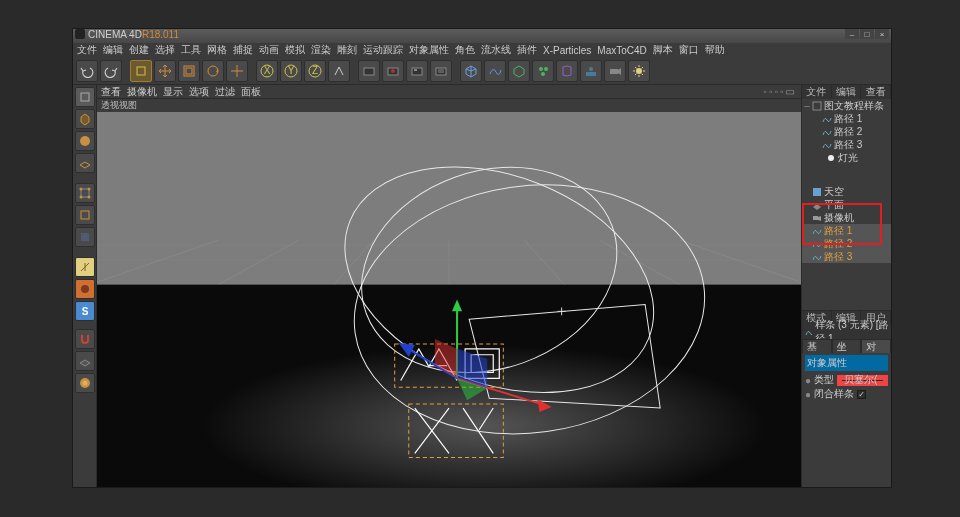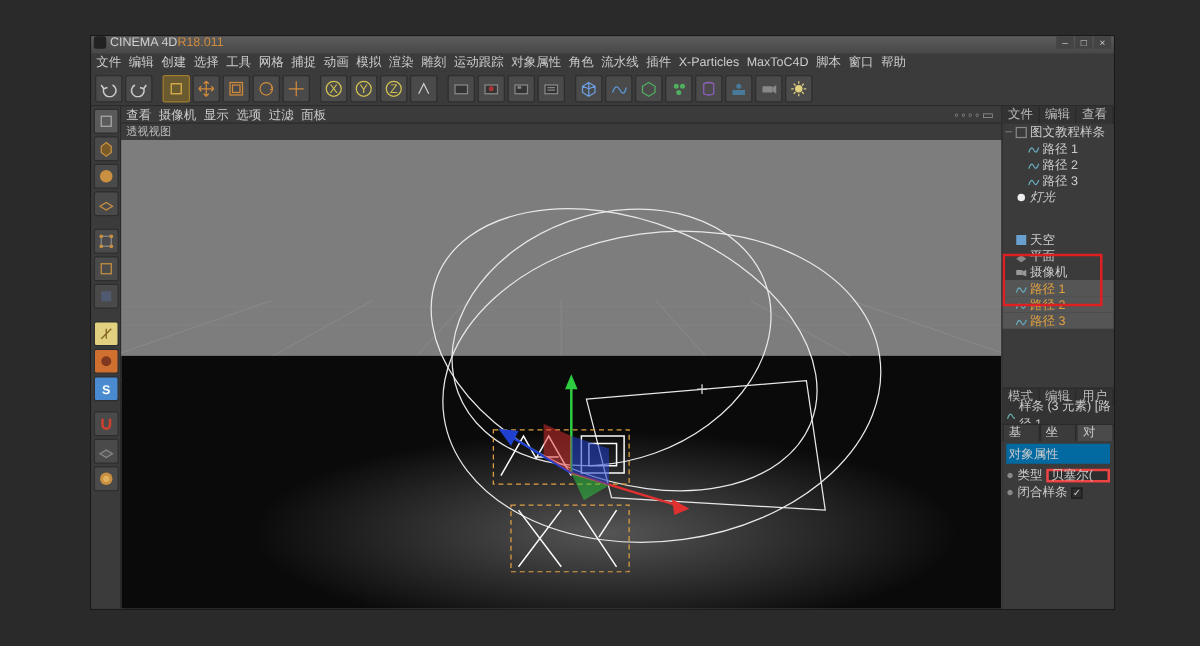--- a/index.html
+++ b/index.html
@@ -43,21 +43,21 @@
   .om-row.hl .lbl { color:#e0a040; }
   .highlight-box { position:absolute; border:2px solid #e02020; pointer-events:none; }
   .attr { flex:1; border-top:1px solid #2a2a2a; display:flex; flex-direction:column; }
   .attr-head { height:14px; background:#333; color:#ccc; font-size:9px; display:flex; align-items:center; padding-left:3px; gap:3px; }
   .attr-tabs { height:14px; display:flex; font-size:9px; color:#ccc; }
   .attr-tabs div { padding:0 4px; line-height:14px; border:1px solid #2a2a2a; border-bottom:none; background:#3b3b3b; cursor:pointer; }
   .attr-tabs div.sel { background:#4a4a4a; }
   .attr-body { flex:1; background:#3b3b3b; padding:2px 3px; color:#ccc; font-size:9px; }
   .attr-body .hdr { background:#0369a1; padding:1px 2px; margin-bottom:2px; }
   .attr-body .row { display:flex; align-items:center; gap:3px; height:14px; }
-  .attr-body .drop { flex:1; height:11px; background:#2e2e2e; border:2px solid #ef4444; }
+  .attr-body .drop { flex:1; height:11px; background:#2e2e2e; border:5px solid #ef4444; }
   .attr-body .chk { width:9px; height:9px; background:#2e2e2e; border:1px solid #1c1c1c; display:flex; align-items:center; justify-content:center; color:#ccc; font-size:8px; }
 </style>
 </head>
 <body>
 
 <div class="app">
 
   <div class="titlebar">
     <div class="ticon"></div>
     <span>CINEMA 4D </span>
@@ -432,21 +432,21 @@
           </div>
           <div class="om-row" style="padding-left: 12px;">
             <span class="tog"></span>
             <span class="ico">
               <svg width="10" height="10">
                 <path d="M1 8 Q3 2 5 6 T9 4" stroke="#6ab" fill="none"></path>
               </svg>
             </span>
             <span class="lbl">路径 3</span>
           </div>
-          <div class="om-row" style="padding-left: 2px; font-style: italic;">
+          <div class="om-row" style="padding-left: 16px;">
             <span class="tog"></span>
             <span class="ico">
               <svg width="10" height="10">
                 <circle cx="5" cy="5" r="3" fill="#eee"></circle>
               </svg>
             </span>
             <span class="lbl">灯光</span>
           </div>
           <div class="om-row" style="padding-left: 2px; margin-top: 21px;">
             <span class="tog"></span>

